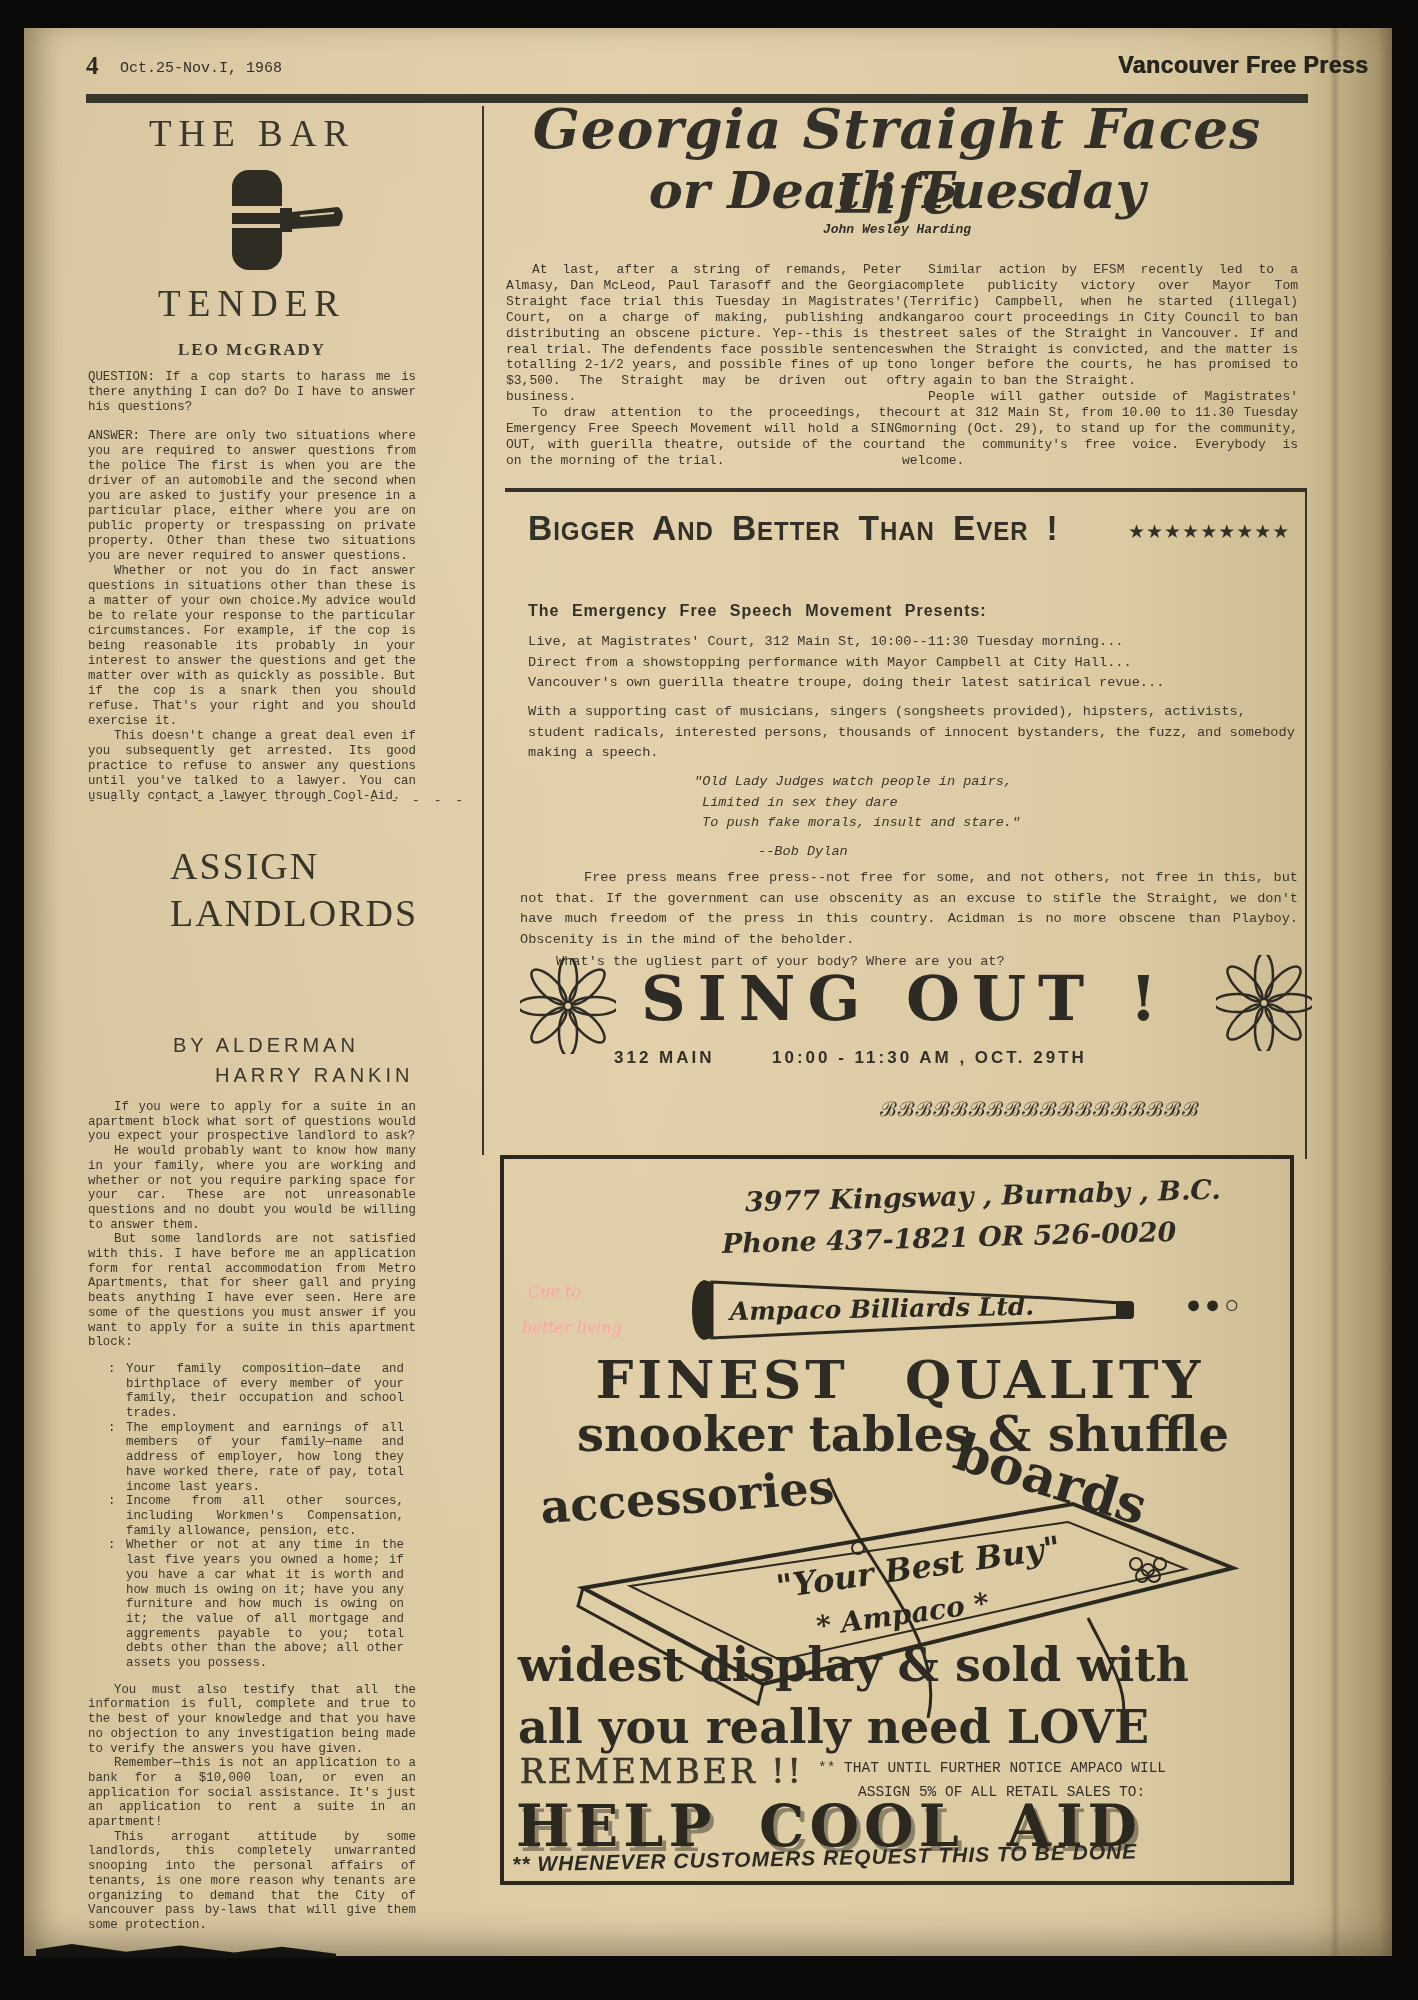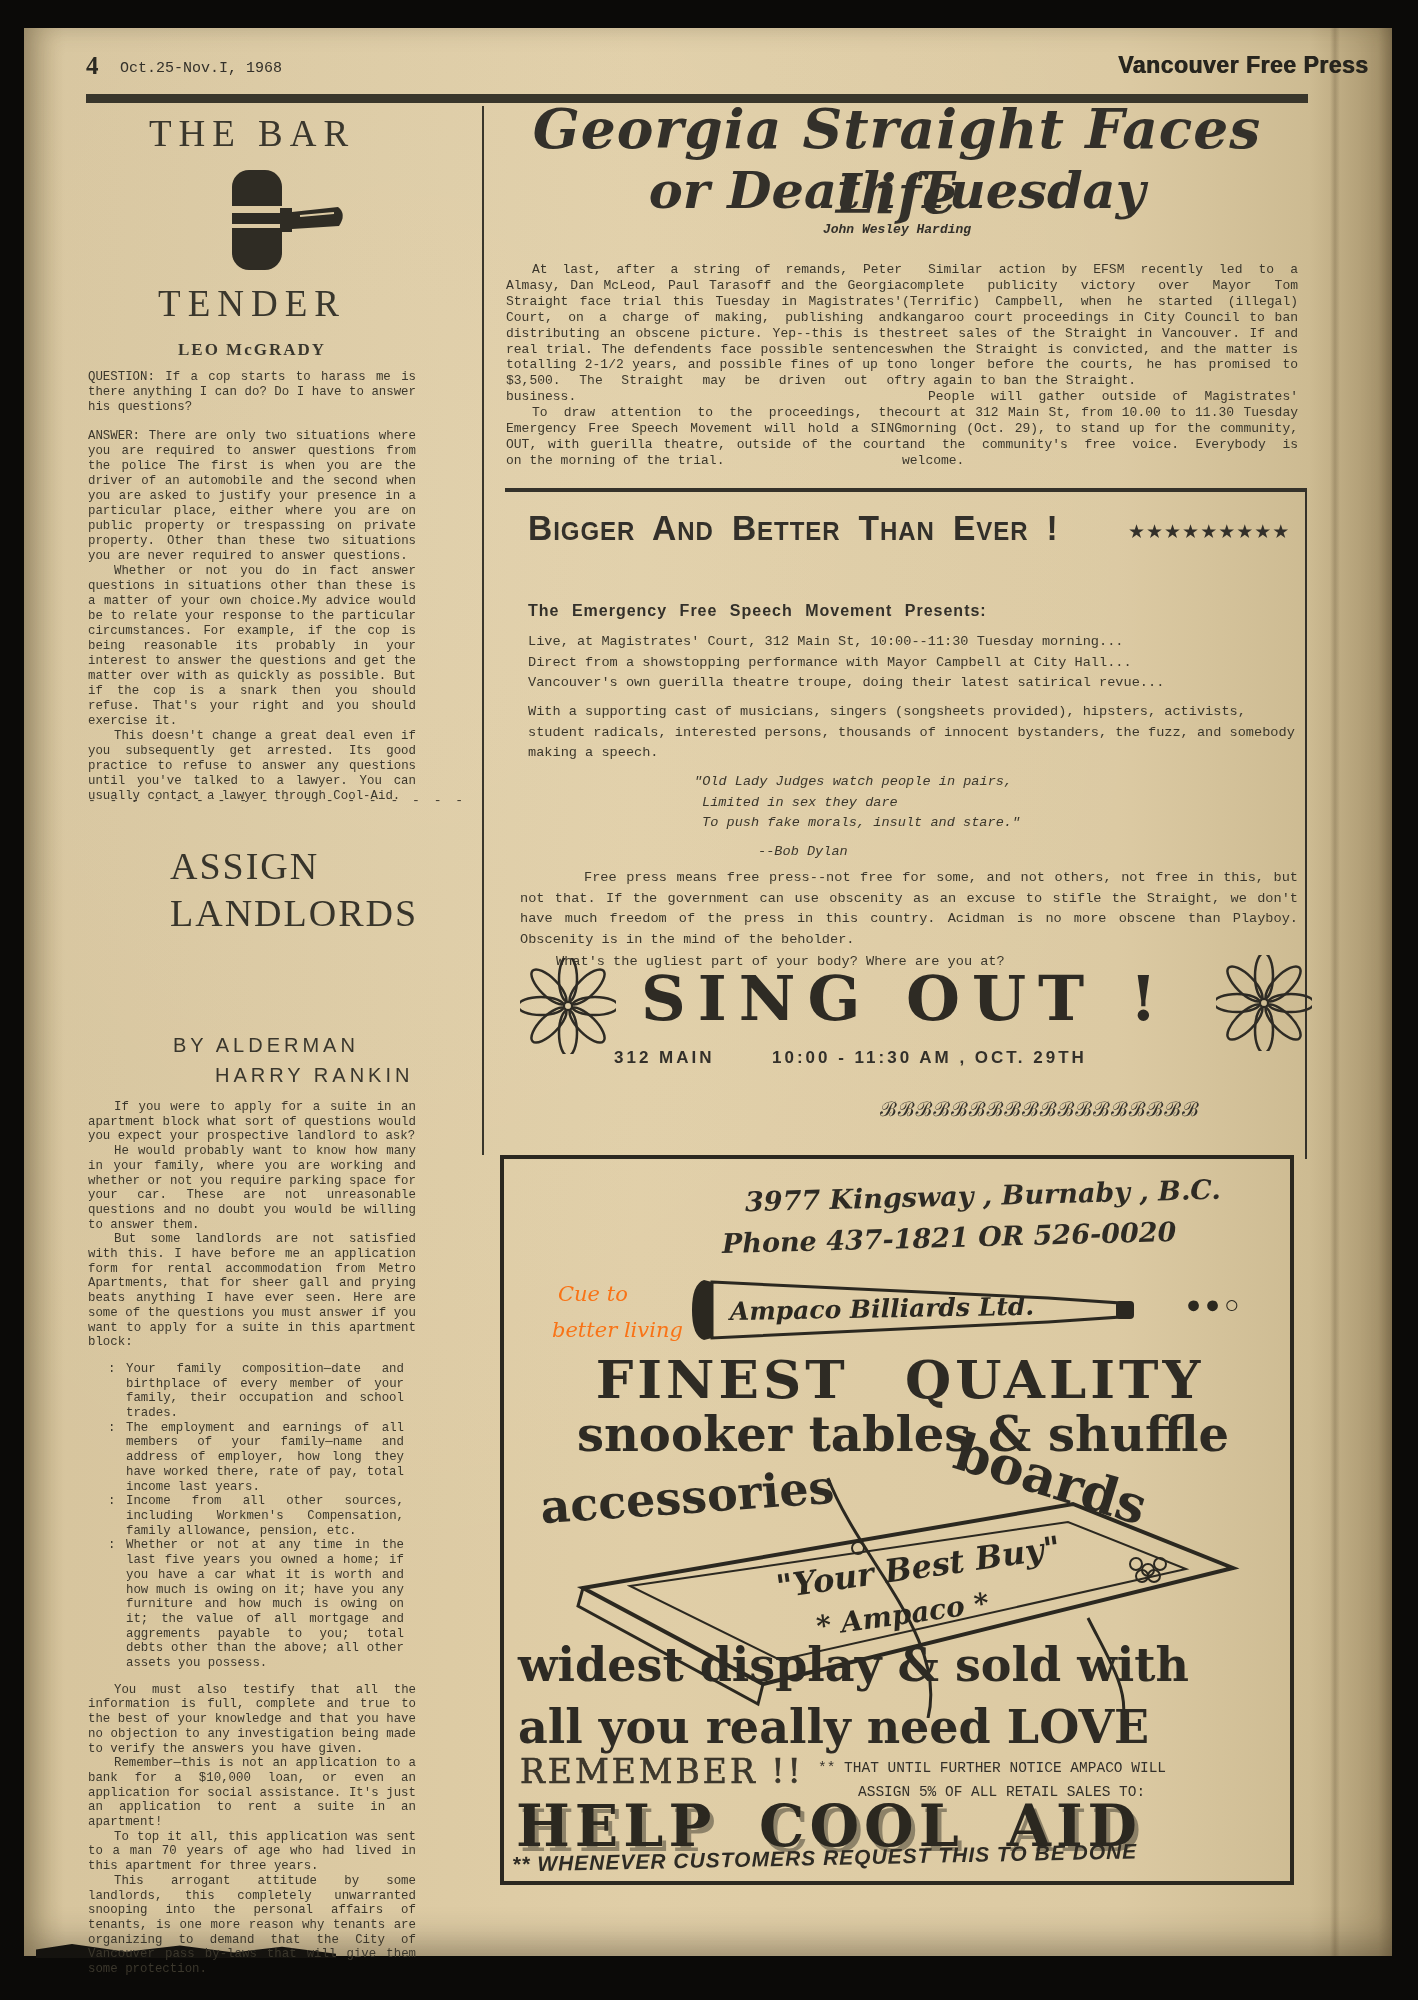--- a/index.html
+++ b/index.html
@@ -64,21 +64,21 @@
   .boxtype{font-family:var(--mono);font-size:13.6px;line-height:20.5px;color:#3b372c;}
   .quote{font-style:italic;}
   .singout{width:800px;text-align:center;font-family:var(--dserif);font-weight:bold;font-size:62px;
     letter-spacing:12px;color:#2e2b24;}
   .venue{font-family:var(--sans);font-weight:bold;font-size:17px;letter-spacing:3px;color:#33302a;}
   .ornrow{font-family:var(--dserif);font-size:20px;letter-spacing:1px;color:#33302a;}
 
   
   .ad-box{border:4px solid #2b2820;}
   .hand{font-family:var(--dserif);font-style:italic;font-weight:bold;color:#2e2b24;}
-  .cue-cap{font-family:var(--dserif);font-style:italic;font-size:21px;color:#f97316;margin-left:30px;}
+  .cue-cap{font-family:var(--dserif);font-style:italic;font-size:16px;color:#fca5a5;}
   .finest{width:760px;text-align:center;font-family:var(--dserif);font-weight:bold;font-size:53px;
     letter-spacing:4px;word-spacing:34px;color:#2e2b24;}
   .snooker{width:790px;text-align:center;font-family:var(--dserif);font-weight:bold;font-size:48px;
     letter-spacing:0px;color:#2e2b24;}
   .adword{font-family:var(--dserif);font-weight:bold;color:#2e2b24;}
   .tagline{font-family:var(--dserif);font-weight:bold;font-size:46px;color:#2e2b24;}
   .remember{font-family:var(--dserif);font-size:33px;letter-spacing:3px;color:rgba(48,44,35,0.92);
     -webkit-text-stroke:0.6px #302c23;}
   .notice{font-family:var(--mono);font-size:14.5px;line-height:24px;color:#33302a;}
   .help{font-family:var(--dserif);font-weight:bold;font-size:57px;letter-spacing:5px;word-spacing:18px;
@@ -140,21 +140,20 @@
     <p class="ind">He would probably want to know how many in your family, where you are working and whether or not you require parking space for your car. These are not unreasonable questions and no doubt you would be willing to answer them.</p>
     <p class="ind">But some landlords are not satisfied with this.  I have before me an application form for rental accommodation from Metro Apartments, that for sheer gall and prying beats anything I have ever seen.  Here are some of the questions you must answer if you want to apply for a suite in this apartment block:</p>
     <ul class="qlist">
       <li>Your family composition—date and birthplace of every member of your family, their occupation and school trades.</li>
       <li>The employment and earnings of all members of your family—name and address of employer, how long they have worked there, rate of pay, total income last years.</li>
       <li>Income from all other sources, including Workmen's Compensation, family allowance, pension, etc.</li>
       <li>Whether or not at any time in the last five years you owned a home; if you have a car what it is worth and how much is owing on it; have you any furniture and how much is owing on it; the value of all mortgage and aggrements payable to you; total debts other than the above; all other assets you possess.</li>
     </ul>
     <p class="ind">You must also testify that all the information is full, complete and true to the best of your knowledge and that you have no objection to any investigation being made to verify the answers you have given.</p>
     <p class="ind">Remember—this is not an application to a bank for a $10,000 loan, or even an application for social assistance. It's just an application to rent a suite in an apartment!</p>
-    <p class="ind">To top it all, this application was sent to a man 70 years of age who had lived in this apartment for three years.</p>
     <p class="ind">This arrogant attitude by some landlords, this completely unwarranted snooping into the personal affairs of tenants, is one more reason why tenants are organizing to demand that the City of Vancouver pass by-laws that will give them some protection.</p>
   </div>
 
   <div class="abs headline hl1" style="left:482px;top:96px;">Georgia Straight Faces Life</div>
   <div class="abs headline hl2" style="left:482px;top:160px;">or Death Tuesday</div>
   <div class="abs mainbyline" style="left:482px;top:222px;font-style:italic;">John Wesley Harding</div>
 
   <div class="abs artcols" style="left:506px;top:262px;">
     <div class="col maintype j">
       <p class="ind">At last, after a string of remands, Peter Almasy, Dan McLeod, Paul Tarasoff and the Georgia Straight face trial this Tuesday in Magistrates' Court, on a charge of making, publishing and distributing an obscene picture.  Yep--this is the real trial.   The defendents face possible sentences totalling 2-1/2 years,  and possible fines of up to $3,500. The Straight may be driven out of business.</p>

